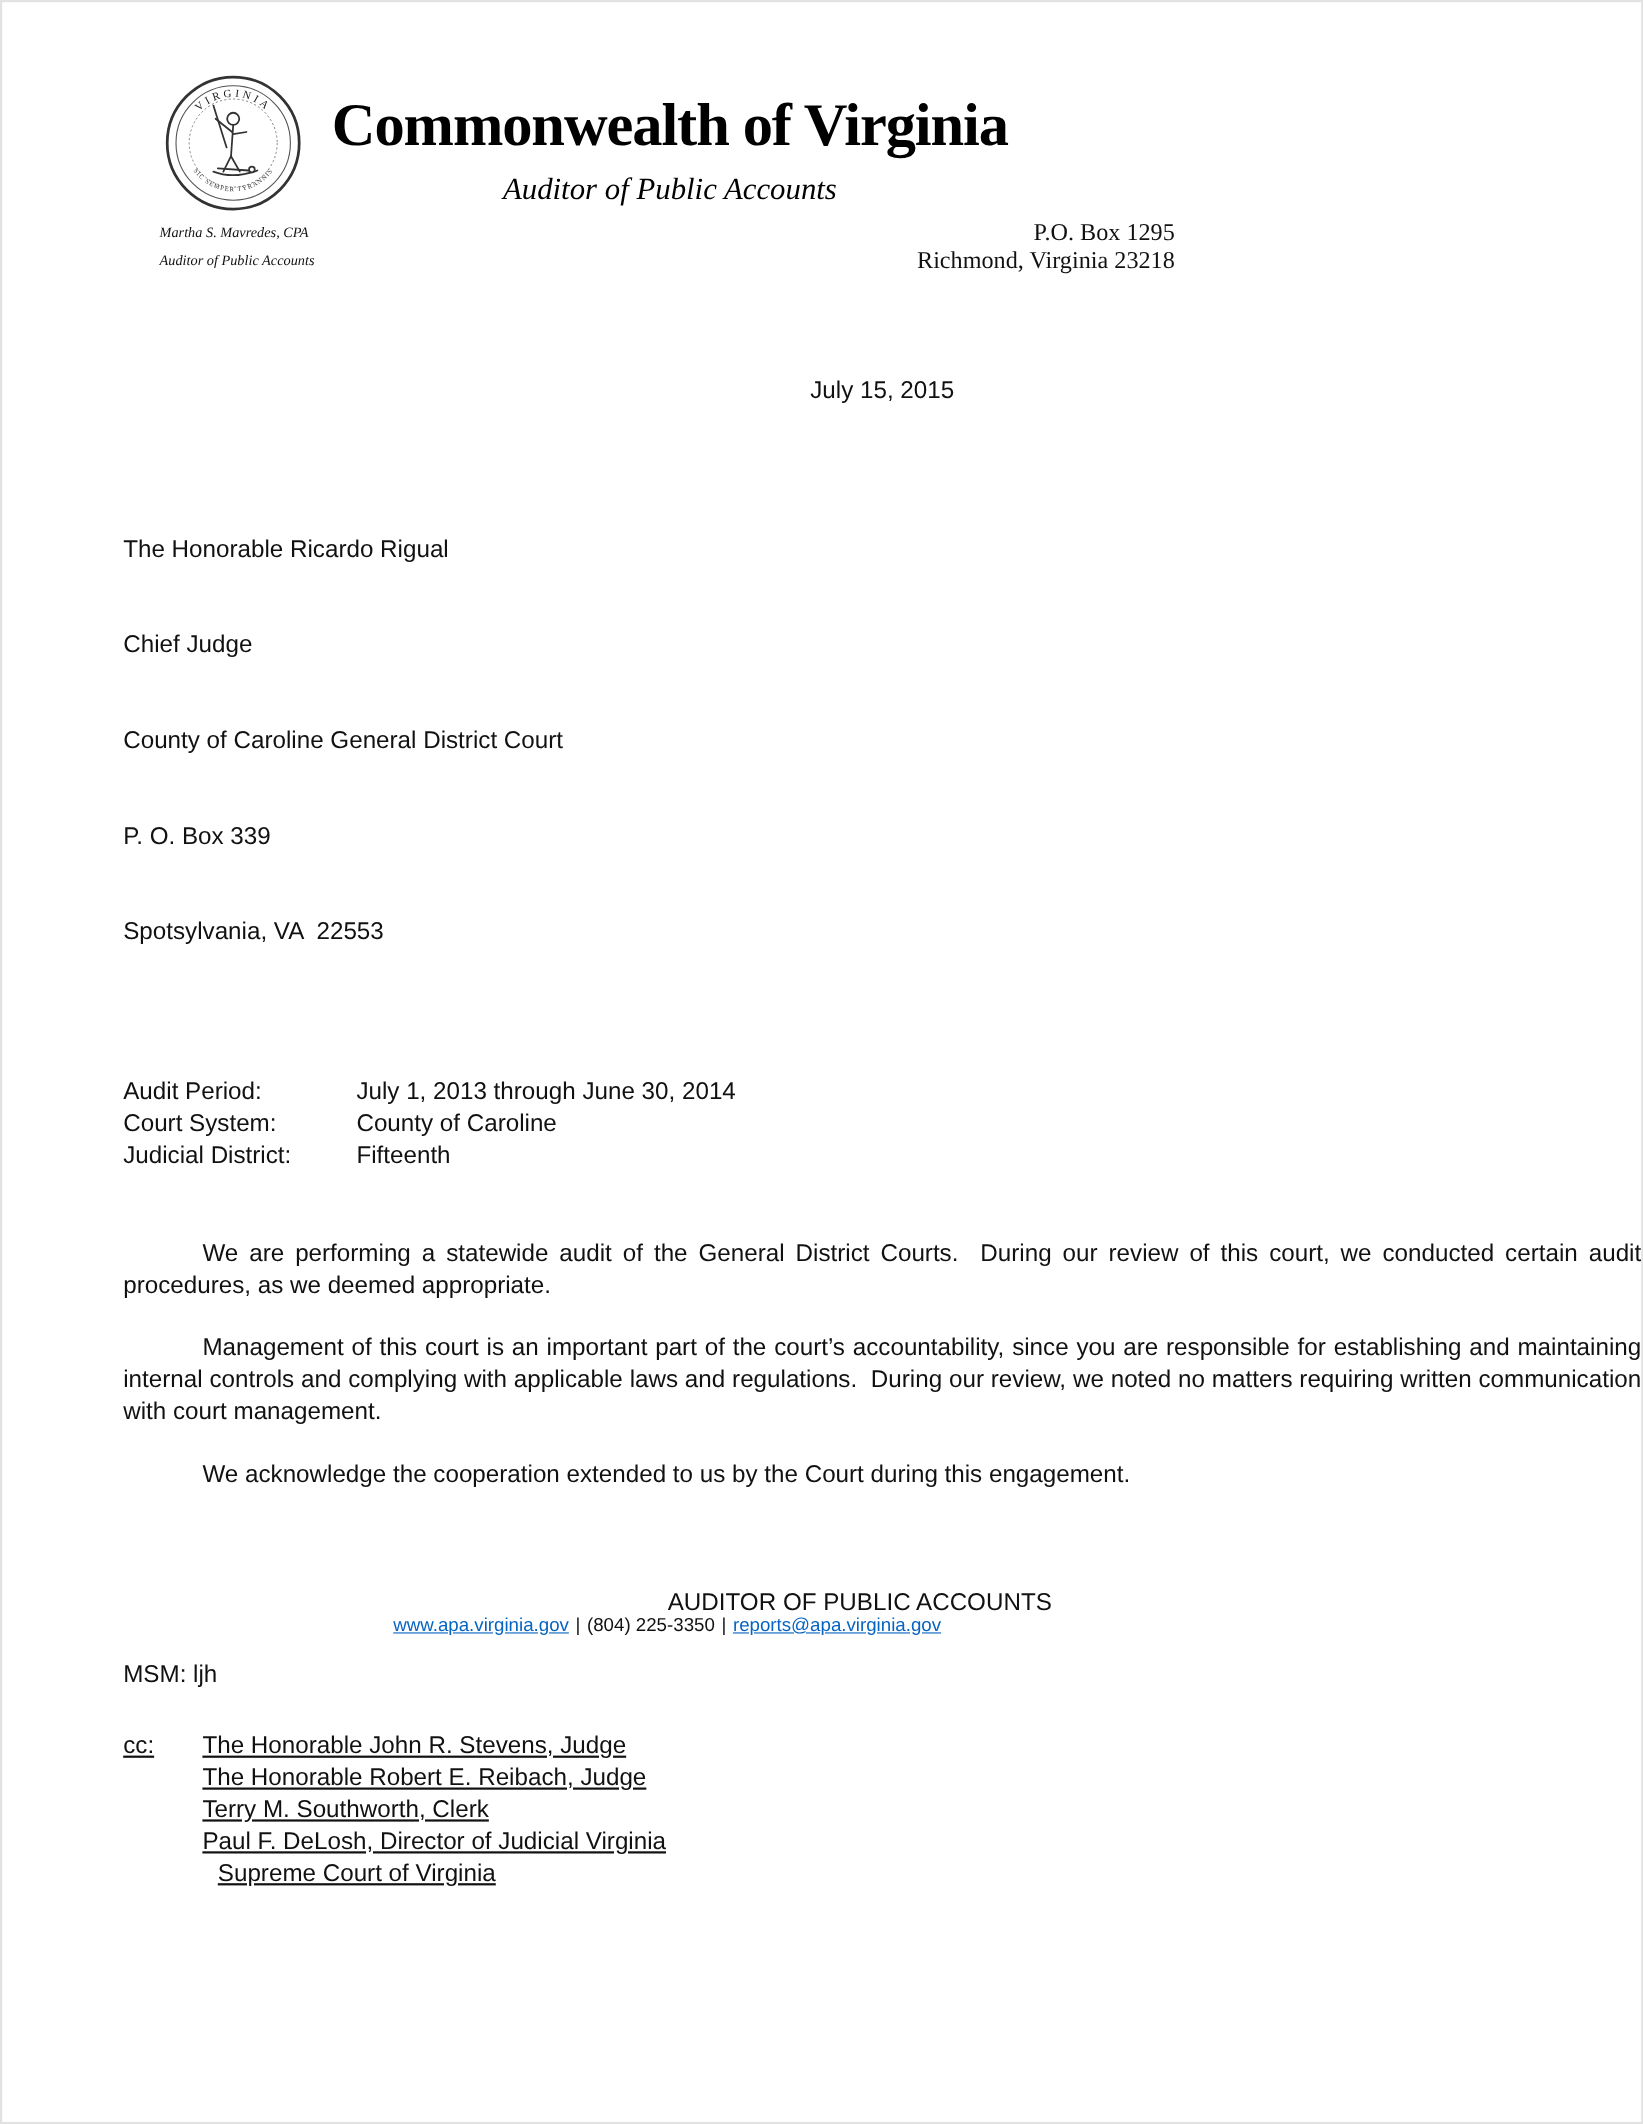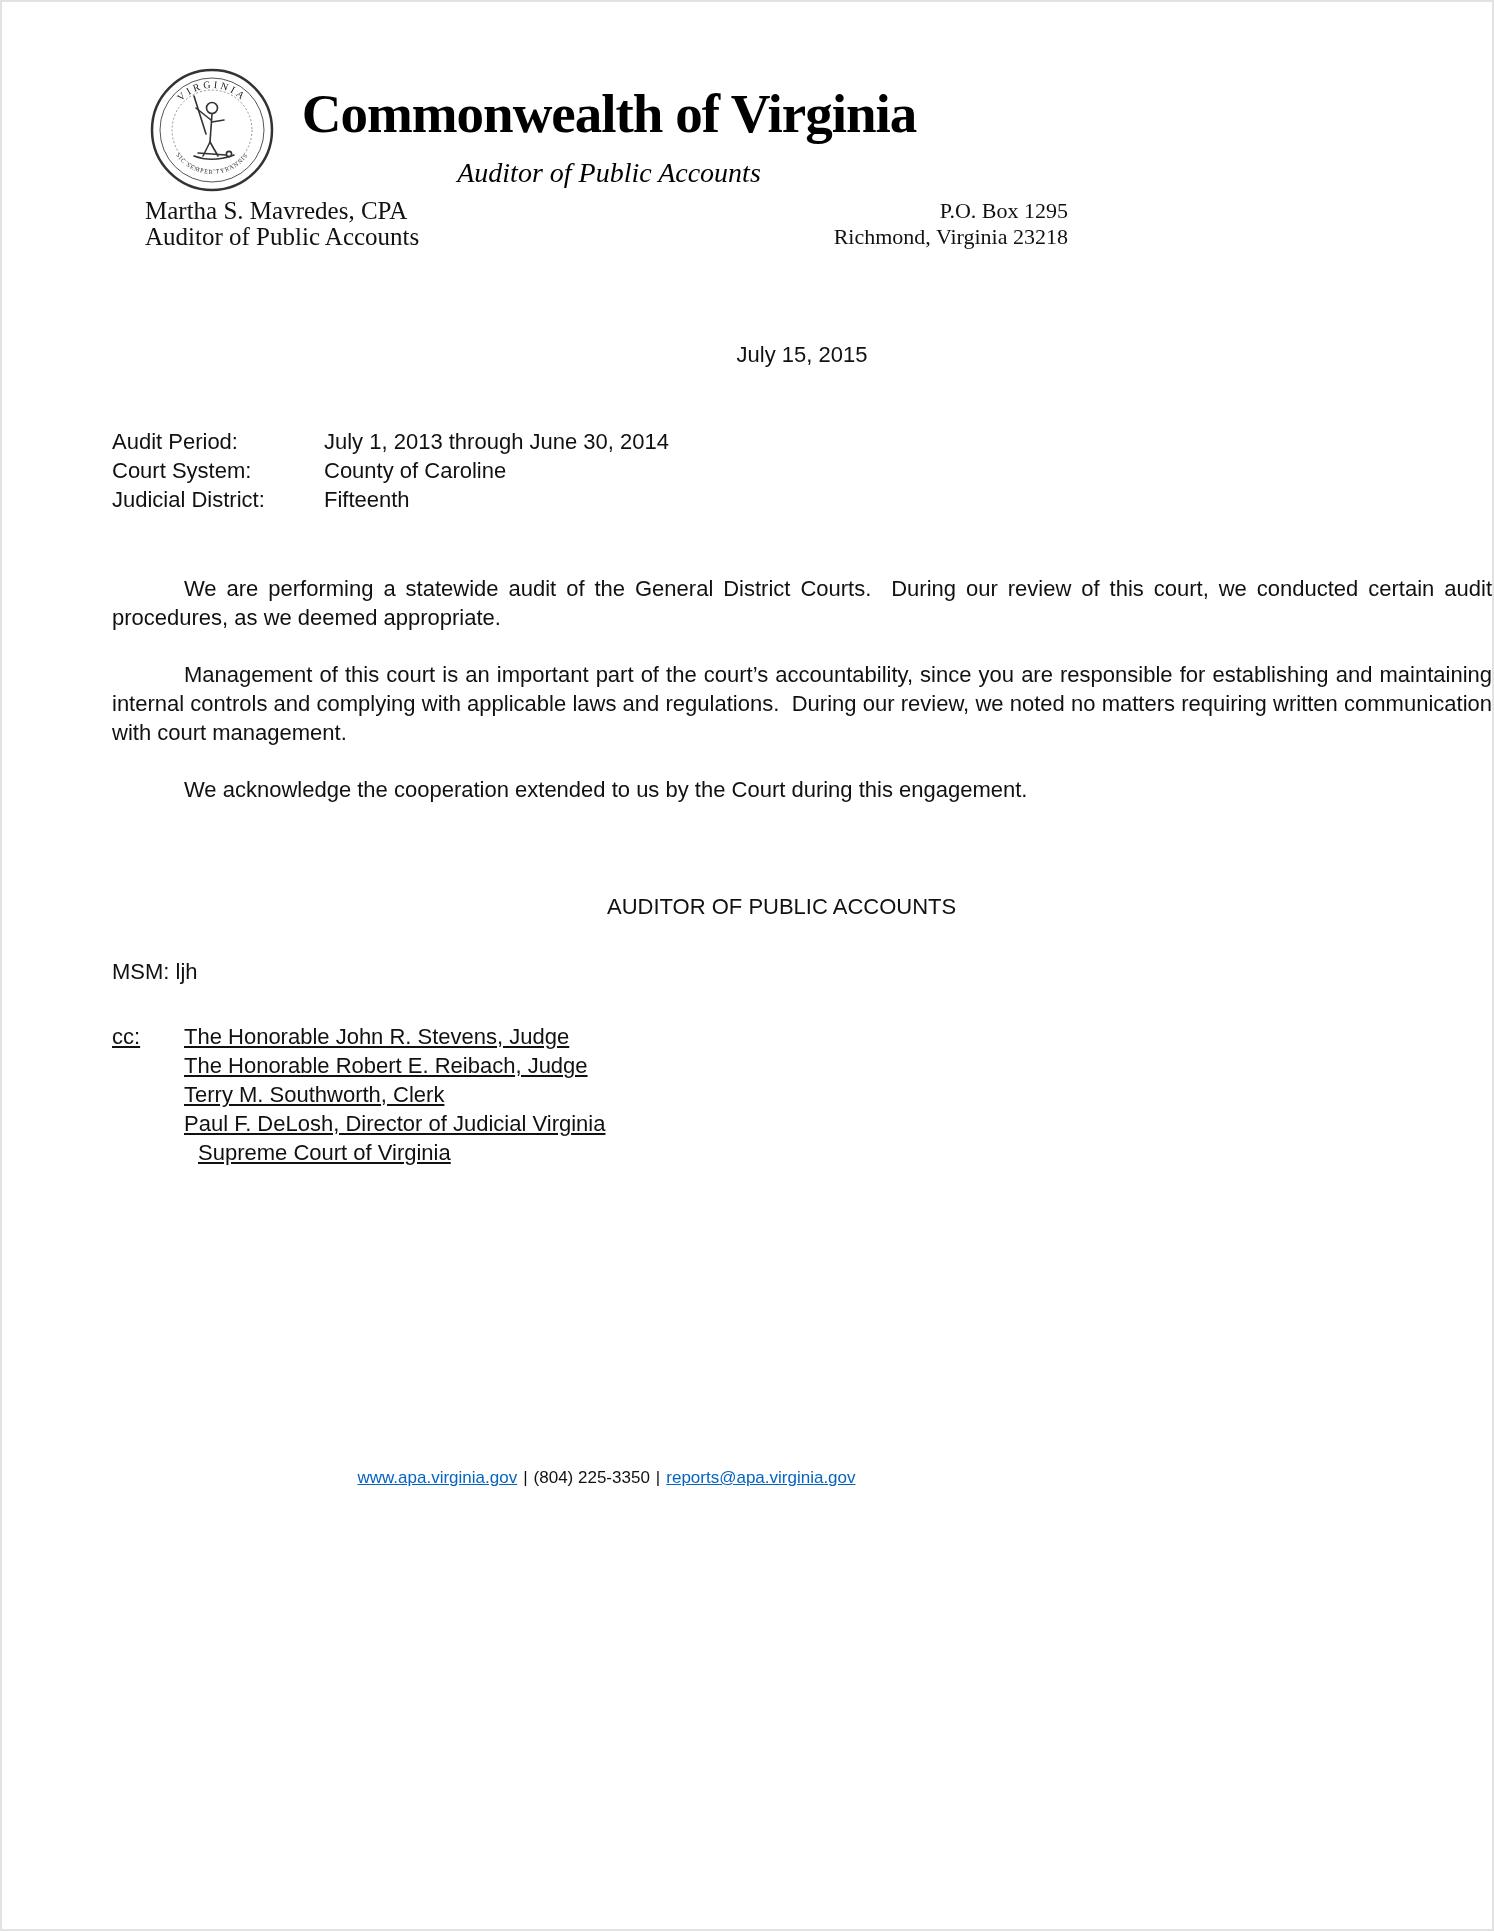--- a/index.html
+++ b/index.html
@@ -37,21 +37,21 @@
   .lh-subtitle {
     font-family: "Liberation Serif", serif;
     font-style: italic;
     font-size: 28px;
     margin-top: 12px;
     color: #000;
   }
   .head-left {
     position: absolute; left: 143px; top: 196px;
     font-family: "Liberation Serif", serif;
-    font-size: 25px; line-height: 26px;
+    font-size: 13px; line-height: 26px; font-style: italic;
   }
   .head-right {
     position: absolute; right: 424px; top: 196px;
     font-family: "Liberation Serif", serif;
     font-size: 22px; line-height: 26px;
     text-align: right;
   }
 
   
   .content {
@@ -147,20 +147,27 @@
     <div class="head-right">
       <div>P.O. Box 1295</div>
       <div>Richmond, Virginia 23218</div>
     </div>
   </div>
 
   <div class="content">
 
     <div class="date">July 15, 2015</div>
 
+    <div class="recipient">
+      <div>The Honorable Ricardo Rigual</div>
+      <div>Chief Judge</div>
+      <div>County of Caroline General District Court</div>
+      <div>P. O. Box 339</div>
+      <div>Spotsylvania, VA  22553</div>
+    </div>
 
     <div class="info">
       <div class="info-row">
         <div class="info-label">Audit Period:</div>
         <div class="info-value">July 1, 2013 through June 30, 2014</div>
       </div>
       <div class="info-row">
         <div class="info-label">Court System:</div>
         <div class="info-value">County of Caroline</div>
       </div>

